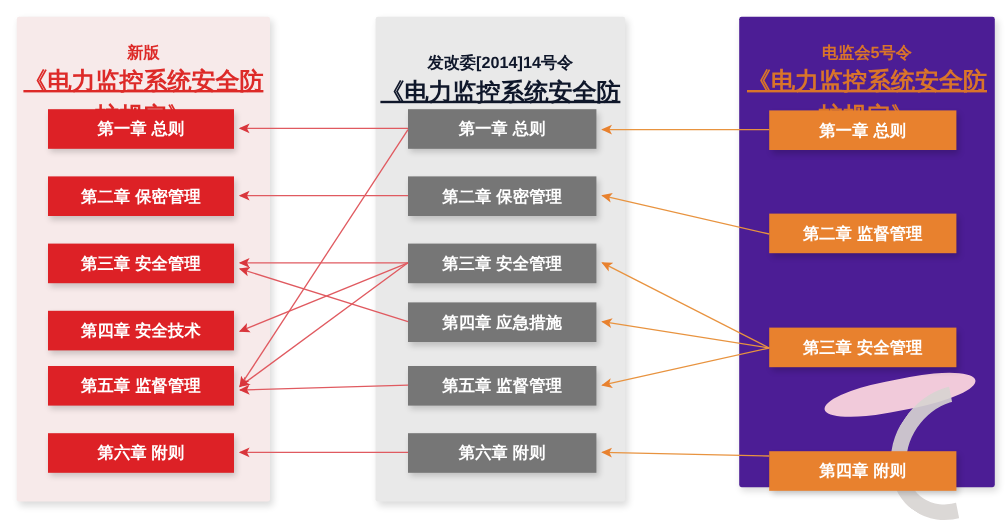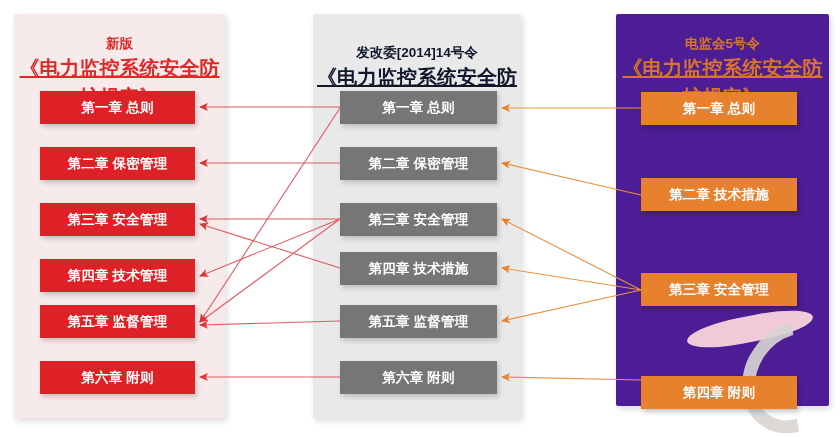--- a/index.html
+++ b/index.html
@@ -66,51 +66,51 @@
   <div class="panel left">
     <div class="phead">
       <span class="l1">新版</span>
       <span class="l2">《电力监控系统安全防护规定》</span>
     </div>
   </div>
   <div class="col-left">
     <div class="box red" style="top:91px">第一章 总则</div>
     <div class="box red" style="top:147px">第二章 保密管理</div>
     <div class="box red" style="top:203px">第三章 安全管理</div>
-    <div class="box red" style="top:259px">第四章 技术管理</div>
+    <div class="box red" style="top:259px">第四章 安全技术</div>
     <div class="box red" style="top:305px">第五章 监督管理</div>
     <div class="box red" style="top:361px">第六章 附则</div>
   </div>
 
   <div class="panel mid">
     <div class="phead">
       <span class="l1">发改委[2014]14号令</span>
       <span class="l2">《电力监控系统安全防护规定》</span>
     </div>
   </div>
   <div class="col-mid">
     <div class="box gray" style="top:91px">第一章 总则</div>
     <div class="box gray" style="top:147px">第二章 保密管理</div>
     <div class="box gray" style="top:203px">第三章 安全管理</div>
-    <div class="box gray" style="top:252px">第四章 技术措施</div>
+    <div class="box gray" style="top:252px">第四章 应急措施</div>
     <div class="box gray" style="top:305px">第五章 监督管理</div>
     <div class="box gray" style="top:361px">第六章 附则</div>
   </div>
 
   <div class="panel right">
     <div class="phead">
       <span class="l1">电监会5号令</span>
       <span class="l2">《电力监控系统安全防护规定》</span>
     </div>
   </div>
   <div class="deco deco-pink"></div>
   <div class="deco deco-gray"></div>
   <div class="col-right">
     <div class="box org" style="top:92px">第一章 总则</div>
-    <div class="box org" style="top:178px">第二章 技术措施</div>
+    <div class="box org" style="top:178px">第二章 监督管理</div>
     <div class="box org" style="top:273px">第三章 安全管理</div>
     <div class="box org" style="top:376px">第四章 附则</div>
   </div>
 
   <svg id="links" viewBox="0 0 840 437" xmlns="http://www.w3.org/2000/svg">
     <defs>
       <marker id="ahRed" markerWidth="9" markerHeight="9" refX="8" refY="4.5" orient="auto" markerUnits="userSpaceOnUse">
         <path d="M9,4.5 L0,0.4 L2.2,4.5 L0,8.6 Z" fill="#d9363c"></path>
       </marker>
       <marker id="ahOrg" markerWidth="9" markerHeight="9" refX="8" refY="4.5" orient="auto" markerUnits="userSpaceOnUse">

